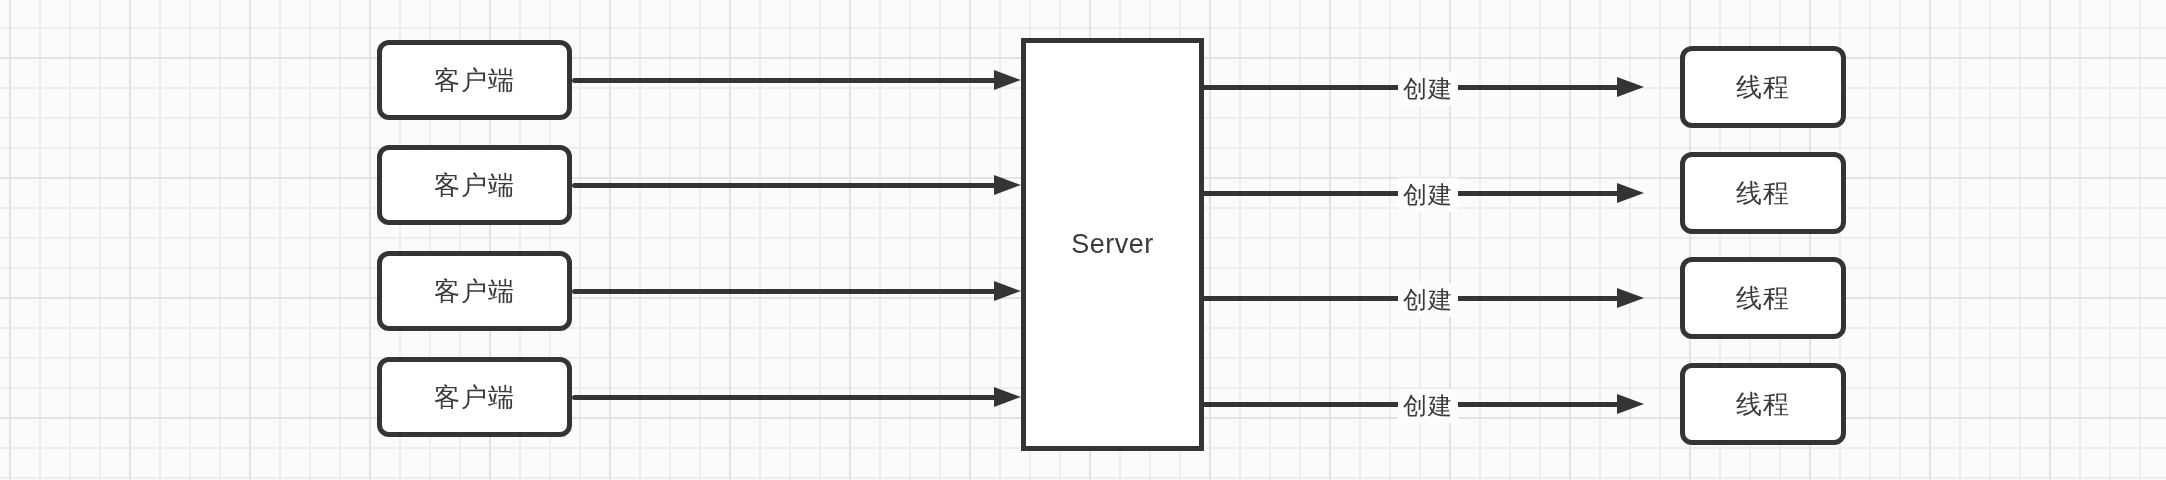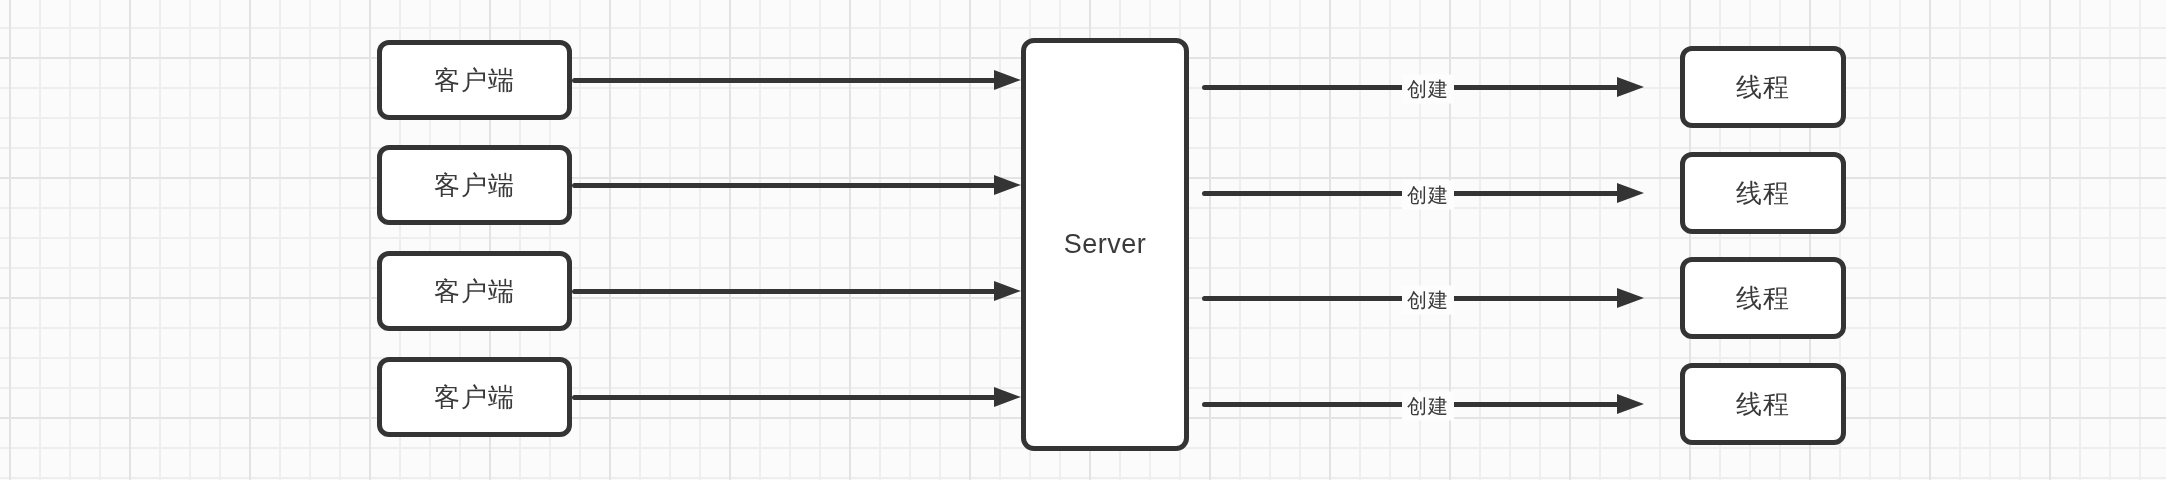--- a/index.html
+++ b/index.html
@@ -25,21 +25,21 @@
     background: #ffffff;
     border: 5px solid #343434;
     border-radius: 12px;
     display: flex;
     align-items: center;
     justify-content: center;
     color: #3a3a3a;
   }
   .node .lbl { font-size: 26px; letter-spacing: 1px; }
   .client { left: 377px; width: 195px; height: 80px; }
-  .server { left: 1021px; top: 38px; width: 168px; height: 413px; border-radius: 13px; }
+  .server { left: 1021px; top: 38px; width: 183px; height: 413px; border-radius: 0; }
   .server .lbl { font-size: 27px; letter-spacing: 0.5px; }
   .thread { left: 1680px; width: 166px; height: 82px; }
   .edge {
     position: absolute;
     height: 5px;
     background: #343434;
     border-radius: 3px;
   }
   .edge.c2s { left: 572px; width: 424px; }
   .edge.s2t { left: 1202px; width: 417px; }
@@ -51,21 +51,21 @@
     border-left: 27px solid #343434;
   }
   .arrowhead.c2s { left: 994px; }
   .arrowhead.s2t { left: 1617px; }
   .edge-label {
     position: absolute;
     left: 1428px;
     transform: translate(-50%, -50%);
     background: #fdfdfd;
     color: #3a3a3a;
-    font-size: 20px;
+    font-size: 24px;
     padding: 1px 5px;
     white-space: nowrap;
     letter-spacing: 1px;
   }
 </style>
 </head>
 <body>
 
 <div id="canvas">
 

